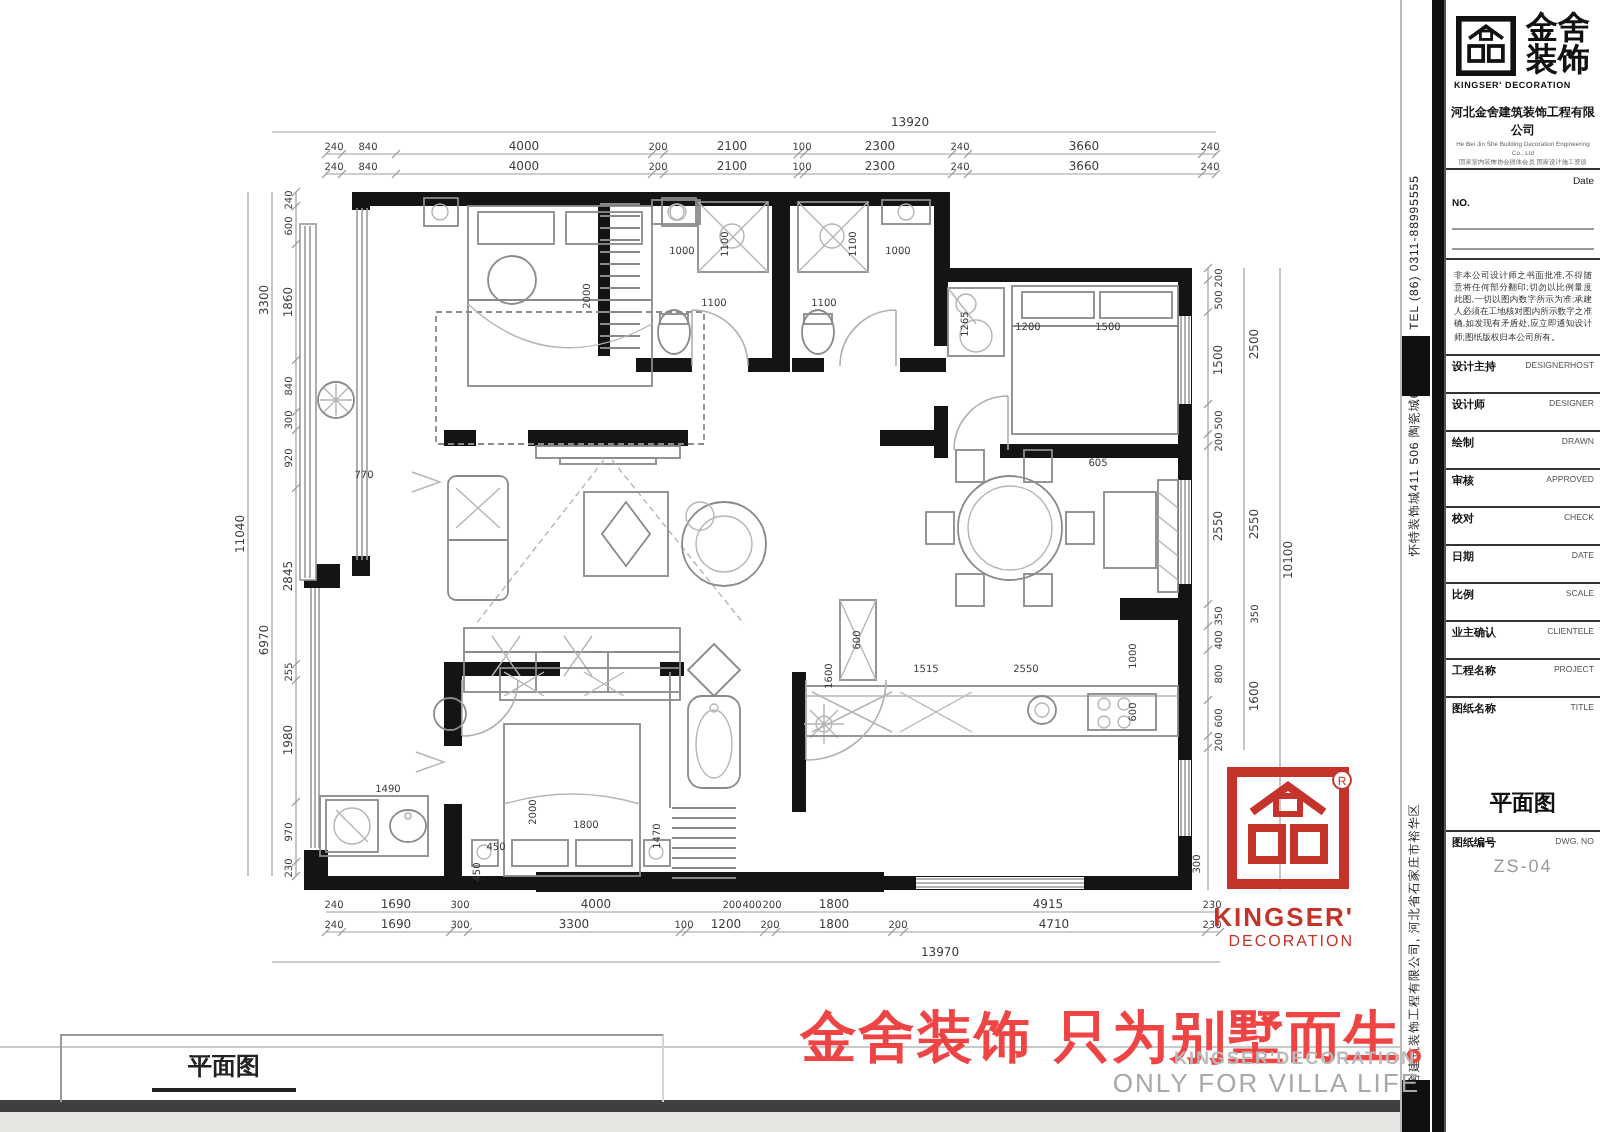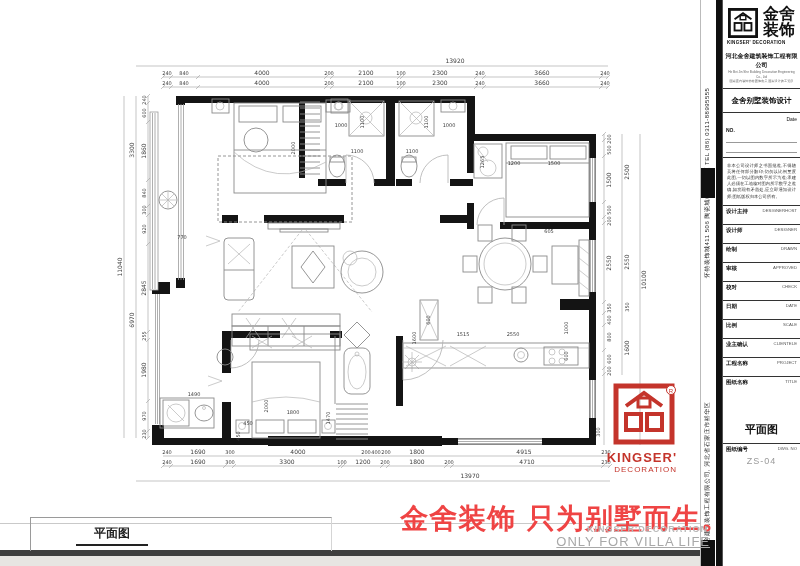--- a/index.html
+++ b/index.html
@@ -22,21 +22,21 @@
   .red-logo{position:absolute;left:601px;top:383px;width:76px;z-index:5;text-align:right;}
   .red-logo .en1{color:#c4342b;font-weight:bold;font-size:13px;letter-spacing:1px;line-height:14px;}
   .red-logo .en2{color:#c4342b;font-weight:normal;font-size:8px;letter-spacing:1px;line-height:10px;}
   
   .slogan{position:absolute;right:70px;top:490px;z-index:40;white-space:nowrap;
           font-family:"DejaVu Serif","Liberation Serif",serif;font-weight:bold;
           font-size:28px;color:#ef4444;letter-spacing:1px;margin-top:10px;}
   .slogan-en1{position:absolute;right:92px;top:524px;z-index:40;color:#b9b9b9;
           font-size:9px;font-weight:bold;letter-spacing:1px;}
   .slogan-en2{position:absolute;right:90px;top:534px;z-index:40;color:#a8a8a8;
-          font-size:13px;letter-spacing:1px;text-decoration:underline;}
+          font-size:13px;letter-spacing:1px;}
   .foot-rule{position:absolute;left:0;top:523px;width:716px;height:1px;background:#c9c9c9;z-index:3;}
   
   .plan-label-box{position:absolute;left:30px;top:517px;width:300px;height:33px;
           border-left:1px solid #9a9a9a;border-top:1px solid #9a9a9a;border-right:1px solid #d5d5d5;z-index:4;}
   .plan-label{position:absolute;left:45px;top:7px;font-size:12px;font-weight:bold;color:#222;
           border-bottom:2px solid #222;padding:0 18px 2px;}
   
   .side-strip{position:absolute;left:700px;top:0;width:16px;height:566px;background:#fff;
           border-left:1px solid #bbb;z-index:10;}
   .sep-bar{position:absolute;left:716px;top:0;width:6px;height:566px;background:#101010;z-index:11;}
@@ -434,23 +434,20 @@
     </svg>
     <div class="tb-brand">
       <div>金舍</div>
       <div>装饰</div>
     </div>
     <div class="tb-brand-en">KINGSER' DECORATION</div>
   </div>
   <div class="tb-company">河北金舍建筑装饰工程有限公司</div>
   <div class="tb-tiny">He Bei Jin She Building Decoration Engineering Co., Ltd</div>
   <div class="tb-tiny">国家室内装饰协会团体会员 国家设计施工资质</div>
-  <div class="tb-sec">
-    <div class="tb-product">金舍别墅装饰设计</div>
-  </div>
   <div class="tb-date">Date</div>
   <div class="tb-no">NO.</div>
   <div class="tb-noline"></div>
   <div class="tb-noline"></div>
   <div class="tb-disc">非本公司设计师之书面批准,不得随意将任何部分翻印;切勿以比例量度此图,一切以图内数字所示为准;承建人必须在工地核对图内所示数字之准确,如发现有矛盾处,应立即通知设计师;图纸版权归本公司所有。</div>
 
   <div class="tb-row">
     <span class="lbl">设计主持</span>
     <span class="val">DESIGNERHOST</span>
   </div>

